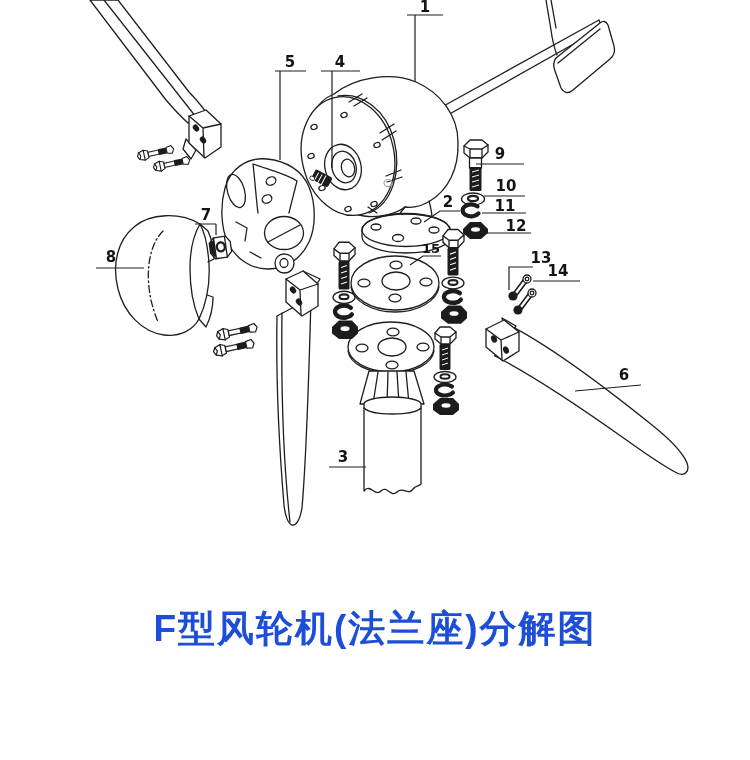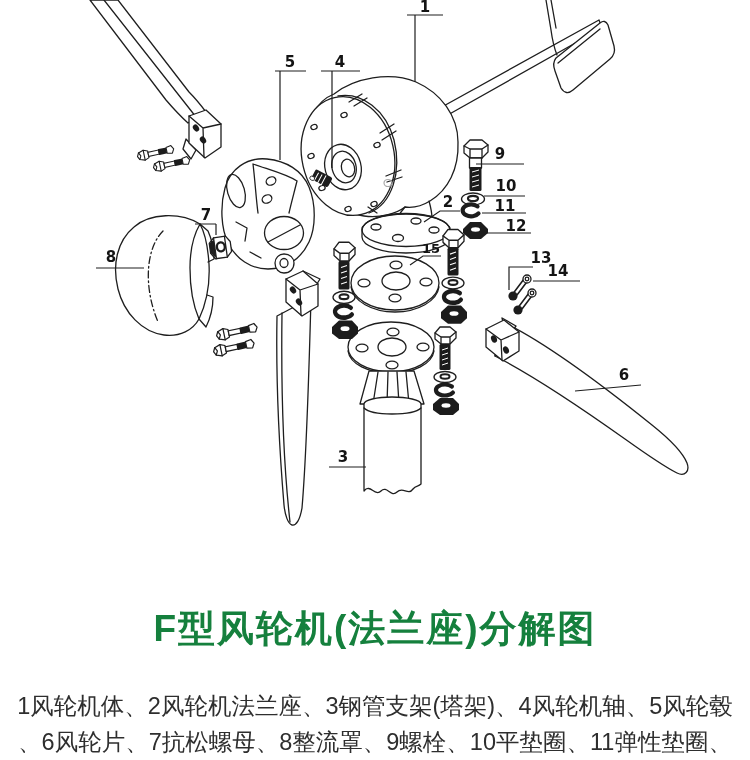--- a/index.html
+++ b/index.html
@@ -243,20 +243,16 @@
       <text x="500" y="159">9</text>
       <text x="506" y="191">10</text>
       <text x="505" y="211">11</text>
       <text x="516" y="231">12</text>
       <text x="541" y="263">13</text>
       <text x="558" y="276">14</text>
       <text x="431" y="253" class="sm">15</text>
     </g>
   </svg>
 
-  <div class="page-title" style="color: #15803d;">F型风轮机(法兰座)分解图</div>
-
-  <div class="parts-list" style="color: rgb(46, 46, 46);">
-    <div>1风轮机体、2风轮机法兰座、3钢管支架(塔架)、4风轮机轴、5风轮毂</div>
-    <div>、6风轮片、7抗松螺母、8整流罩、9螺栓、10平垫圈、11弹性垫圈、</div>
-  </div>
+  <div class="page-title" style="color: #1d4ed8;">F型风轮机(法兰座)分解图</div>
+
 
 </div>
 
 </body></html>

